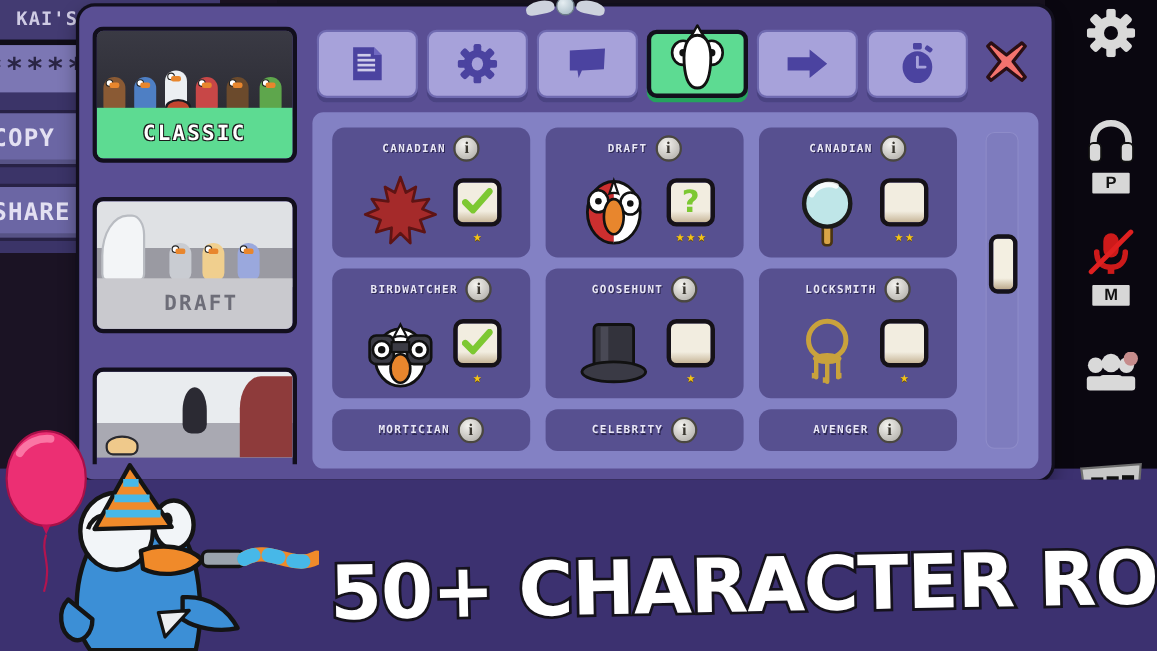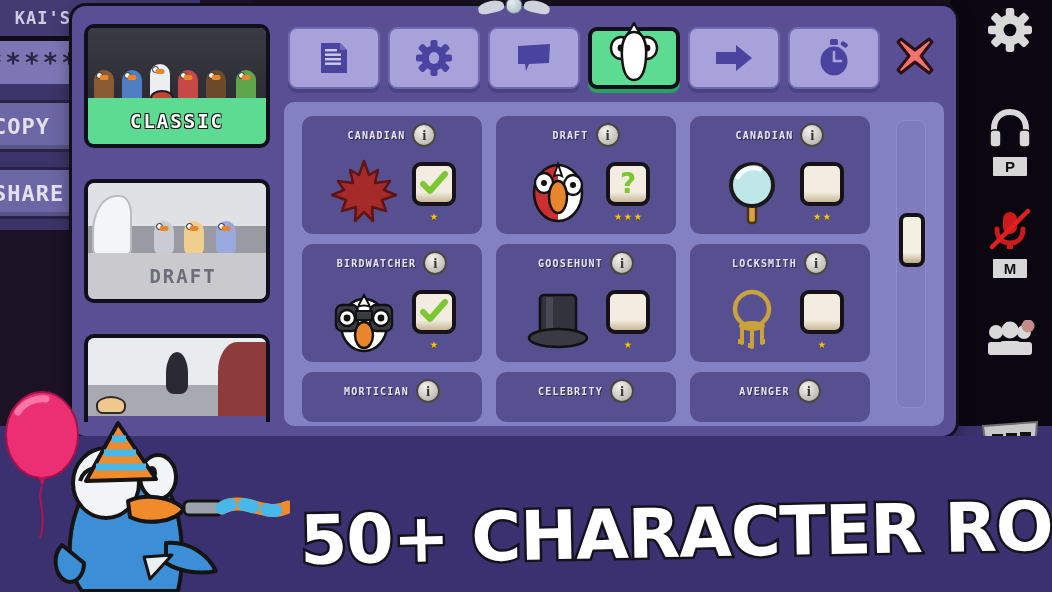--- a/index.html
+++ b/index.html
@@ -136,21 +136,21 @@
     background:#8381c4; border-radius:10px; overflow:hidden;
   }
   .roles-grid {
     position:absolute; left:18px; top:14px; width:570px;
     display:flex; flex-wrap:wrap; gap:10px 14px;
   }
   .role-card {
     width:180px; height:118px; background:#575090; border-radius:11px;
     position:relative; cursor:pointer;
   }
-  .role-card.clipped { height:50px; overflow:hidden; }
+  .role-card.clipped { height:38px; overflow:hidden; }
   .role-head {
     position:absolute; left:0; top:6px; width:100%; height:26px;
     display:flex; align-items:center; justify-content:center; gap:7px;
   }
   .role-name {
     font-size:10px; font-weight:bold; color:#e9e7f6; letter-spacing:1.2px;
     text-shadow:1px 1px 0 #2c2752;
   }
   .info-btn {
     width:24px; height:24px; border-radius:50%;

